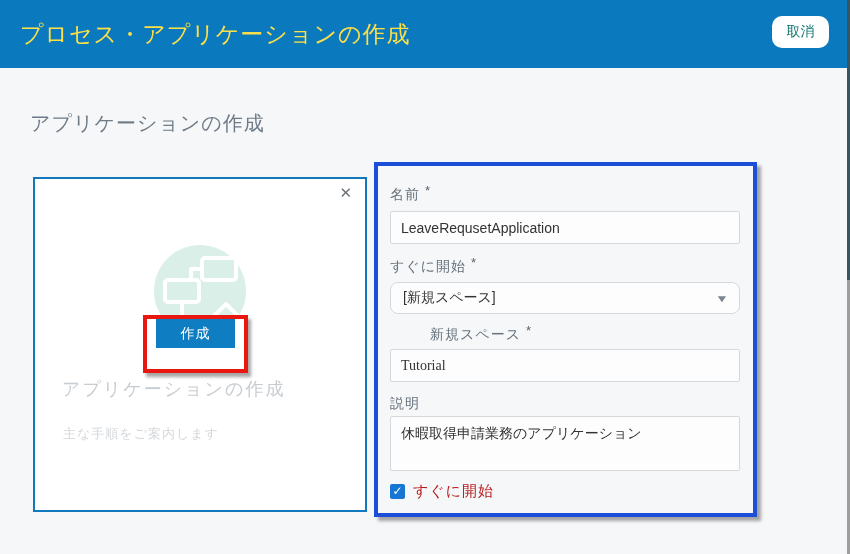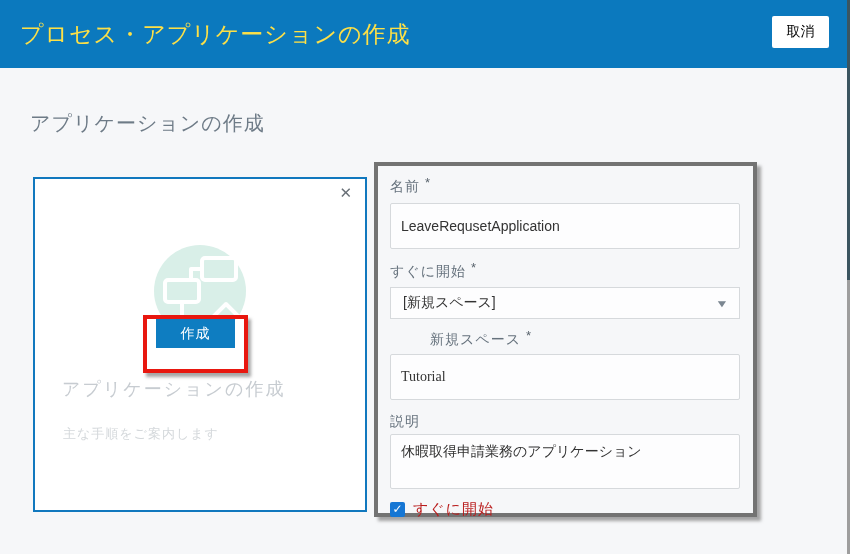--- a/index.html
+++ b/index.html
@@ -16,22 +16,22 @@
   .header {
     position: absolute; left: 0; top: 0; width: 850px; height: 68px;
     background: #0b79be; display: flex; align-items: center;
   }
   .header-title {
     color: #fde047; font-size: 23px; margin-left: 20px; letter-spacing: 1px;
     font-weight: 400;
   }
   .cancel-btn {
     position: absolute; right: 21px; top: 16px; width: 57px; height: 32px;
-    background: #ffffff; border: none; border-radius: 2px;
-    font-size: 14px; color: #000000; cursor: pointer;
+    background: #ffffff; border: none; border-radius: 10px;
+    font-size: 14px; color: #0f766e; cursor: pointer;
     font-family: "Liberation Sans", sans-serif;
   }
 
   
   .section-heading {
     position: absolute; left: 30px; top: 110px;
     font-size: 20px; color: #6e7b87; font-weight: 400; letter-spacing: 1px;
   }
 
   
@@ -64,40 +64,40 @@
     color: #c7ccd1; letter-spacing: 2px;
   }
   .card-subtitle {
     position: absolute; left: 28px; top: 246px; font-size: 13px;
     color: #d4d8db; letter-spacing: 1px;
   }
 
   
   .form-annotation {
     position: absolute; left: 374px; top: 162px; width: 383px; height: 355px;
-    border: 4px solid #737373;
+    border: 4px solid #1d4ed8;
     box-shadow: 4px 4px 3px rgba(120,120,120,0.65);
-    padding: 12px 12px 0 12px;
+    padding: 20px 12px 0 12px;
   }
   .field-label {
     font-size: 14px; color: #66727d; height: 18px; letter-spacing: 1px;
   }
   .required-mark {
     font-size: 13px; color: #5a646e; margin-left: 5px;
     position: relative; top: -4px;
   }
   .text-input {
-    display: block; width: 350px; height: 46px; margin-top: 7px;
+    display: block; width: 350px; height: 33px; margin-top: 7px;
     border: 1px solid #d6d9dc; background: #fdfdfe; border-radius: 2px;
     padding: 0 10px; font-size: 14px; color: #333333;
     font-family: "Liberation Sans", sans-serif;
   }
   .select-box {
     width: 350px; height: 32px; margin-top: 6px;
-    border: 1px solid #d6d9dc; background: #fdfdfe; border-radius: 0;
+    border: 1px solid #d6d9dc; background: #fdfdfe; border-radius: 8px;
     padding: 0 12px; font-size: 14px; color: #333333;
     display: flex; align-items: center; justify-content: space-between;
     cursor: pointer;
   }
   .select-caret { font-size: 10px; color: #7b8691; transform: scaleX(1.4); }
   .mt14 { margin-top: 14px; }
   .mt12 { margin-top: 12px; margin-left: 40px; }
   .mt13 { margin-top: 13px; }
   .textarea-input {
     display: block; width: 350px; height: 55px; margin-top: 3px;

